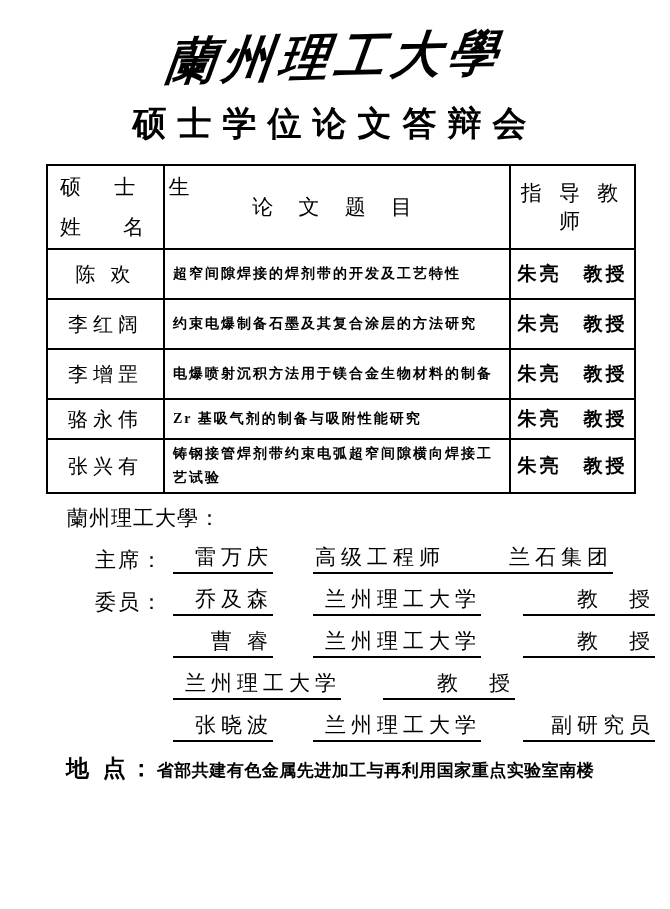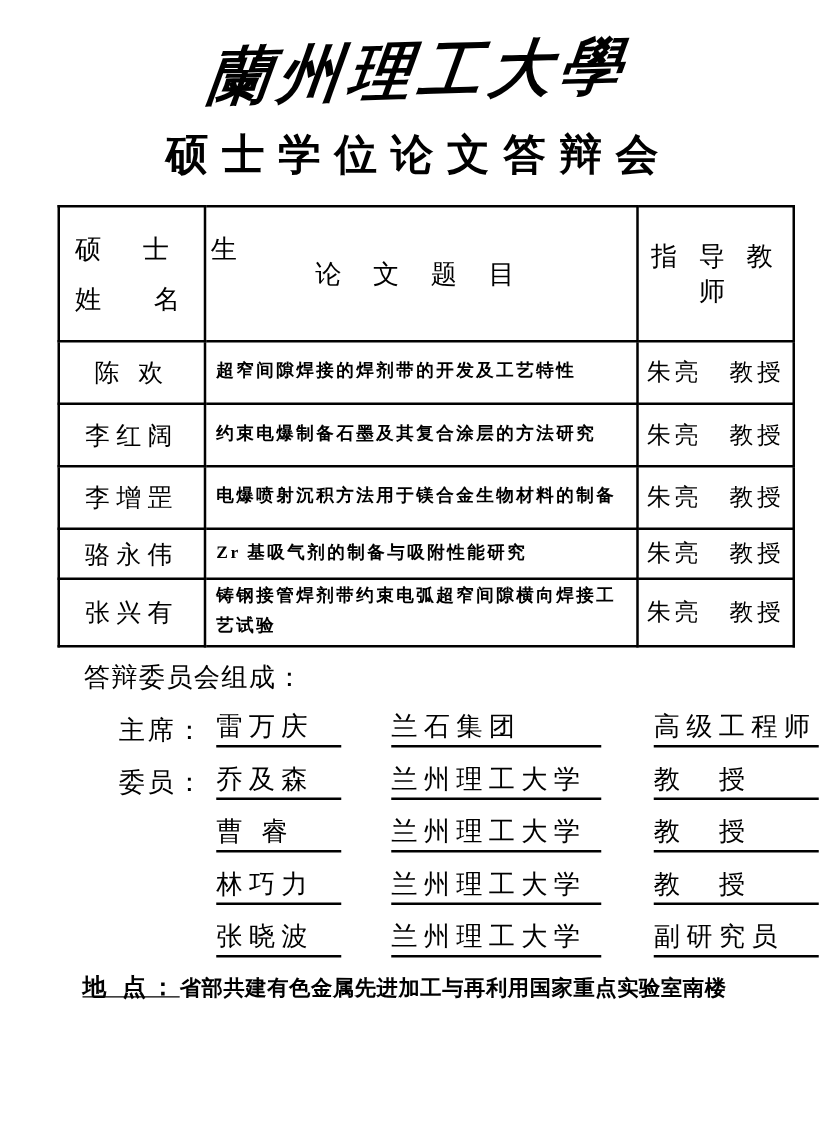--- a/index.html
+++ b/index.html
@@ -17,68 +17,68 @@
     margin-top:10px; text-align:center;
     font-size:34px; font-weight:bold; letter-spacing:11px; white-space:nowrap;
   }
   table.defense {
     border-collapse:collapse; table-layout:fixed;
     margin:17px 0 0 46px; width:588px;
   }
   table.defense td { border:2px solid #000; vertical-align:middle; }
   td.c-name-cell { text-align:center; font-size:20px; letter-spacing:5px; }
   td.c-title-cell { font-weight:bold; font-size:14px; letter-spacing:2px; line-height:24px; padding:2px 4px 2px 8px; }
-  td.c-adv-cell { font-weight:normal; font-size:19px; letter-spacing:3px; text-align:center; white-space:nowrap; }
+  td.c-adv-cell { font-weight:bold; font-size:19px; letter-spacing:3px; text-align:center; white-space:nowrap; }
   .hdr { font-size:21px; }
   .hdr-col1 { padding:0 12px; }
   .hdr-line1 { letter-spacing:14px; white-space:nowrap; }
   .hdr-line2 { margin-top:12px; white-space:nowrap; }
   .hdr-center { text-align:center; letter-spacing:10px; }
   .committee-heading {
     margin:10px 0 0 67px; font-size:21px; letter-spacing:1px;
   }
   .c-row {
     display:flex; align-items:flex-end;
     margin-left:95px; margin-top:11px; font-size:21px; height:31px;
   }
   .c-row .c-label { width:78px; letter-spacing:2px; }
   .c-row .u {
     display:inline-block; border-bottom:2px solid #000;
-    text-align:left; letter-spacing:5px; padding-bottom:1px;margin-top:34px;
+    text-align:right; letter-spacing:5px; padding-bottom:1px;margin-top:34px;
   }
   .c-row .u-name  { width:100px; margin-right:40px; }
   .c-row .u-org   { width:168px; margin-right:42px; }
   .c-row .u-title { width:132px; }
   .time-row {
     margin:12px 0 0 66px; font-size:21px; font-weight:bold;
     letter-spacing:2px; white-space:nowrap;
   }
   .place-row {
     margin:11px 0 0 66px; display:flex; align-items:baseline; white-space:nowrap;
   }
-  .place-label { font-size:19px; font-weight:bold; letter-spacing:4px;text-decoration:underline; }
+  .place-label { font-size:23px; font-weight:bold; letter-spacing:4px; }
   .place-value { font-size:17px; font-weight:bold; letter-spacing:0.5px; }
 </style>
 </head>
 <body>
 
 <div class="page">
 
   <div class="logo">蘭州理工大學</div>
 
   <div class="main-title">硕士学位论文答辩会</div>
 
   <table class="defense">
     <colgroup>
       <col style="width:117px">
         <col style="width:346px">
         <col style="width:125px">
     </colgroup>
     <tbody>
-      <tr style="height:108px;">
+      <tr style="height:84px;">
         <td class="hdr hdr-col1">
           <div class="hdr-line1">硕 士 生</div>
           <div class="hdr-line2">姓　　名</div>
         </td>
         <td class="hdr hdr-center">论 文 题 目</td>
         <td class="hdr hdr-center" style="letter-spacing:6px;">指 导 教 师</td>
       </tr>
       <tr style="height:50px;">
         <td class="c-name-cell">陈 欢</td>
         <td class="c-title-cell">超窄间隙焊接的焊剂带的开发及工艺特性</td>
@@ -100,43 +100,42 @@
         <td class="c-adv-cell">朱亮　教授</td>
       </tr>
       <tr style="height:50px;">
         <td class="c-name-cell">张兴有</td>
         <td class="c-title-cell">铸钢接管焊剂带约束电弧超窄间隙横向焊接工艺试验</td>
         <td class="c-adv-cell">朱亮　教授</td>
       </tr>
     </tbody>
   </table>
 
-  <div class="committee-heading">答辩委员会组成：</div>
+  <div class="committee-heading">蘭州理工大學：</div>
 
   <div class="c-row">
     <span class="c-label">主席：</span>
     <span class="u u-name">雷万庆</span>
+    <span class="u u-title">高级工程师</span>
     <span class="u u-org">兰石集团</span>
-    <span class="u u-title">高级工程师</span>
   </div>
   <div class="c-row">
     <span class="c-label">委员：</span>
     <span class="u u-name">乔及森</span>
     <span class="u u-org">兰州理工大学</span>
     <span class="u u-title">教　授</span>
   </div>
   <div class="c-row">
     <span class="c-label"></span>
     <span class="u u-name">曹 睿</span>
     <span class="u u-org">兰州理工大学</span>
     <span class="u u-title">教　授</span>
   </div>
   <div class="c-row">
     <span class="c-label"></span>
-    <span class="u u-name">林巧力</span>
     <span class="u u-org">兰州理工大学</span>
     <span class="u u-title">教　授</span>
   </div>
   <div class="c-row">
     <span class="c-label"></span>
     <span class="u u-name">张晓波</span>
     <span class="u u-org">兰州理工大学</span>
     <span class="u u-title">副研究员</span>
   </div>
 

